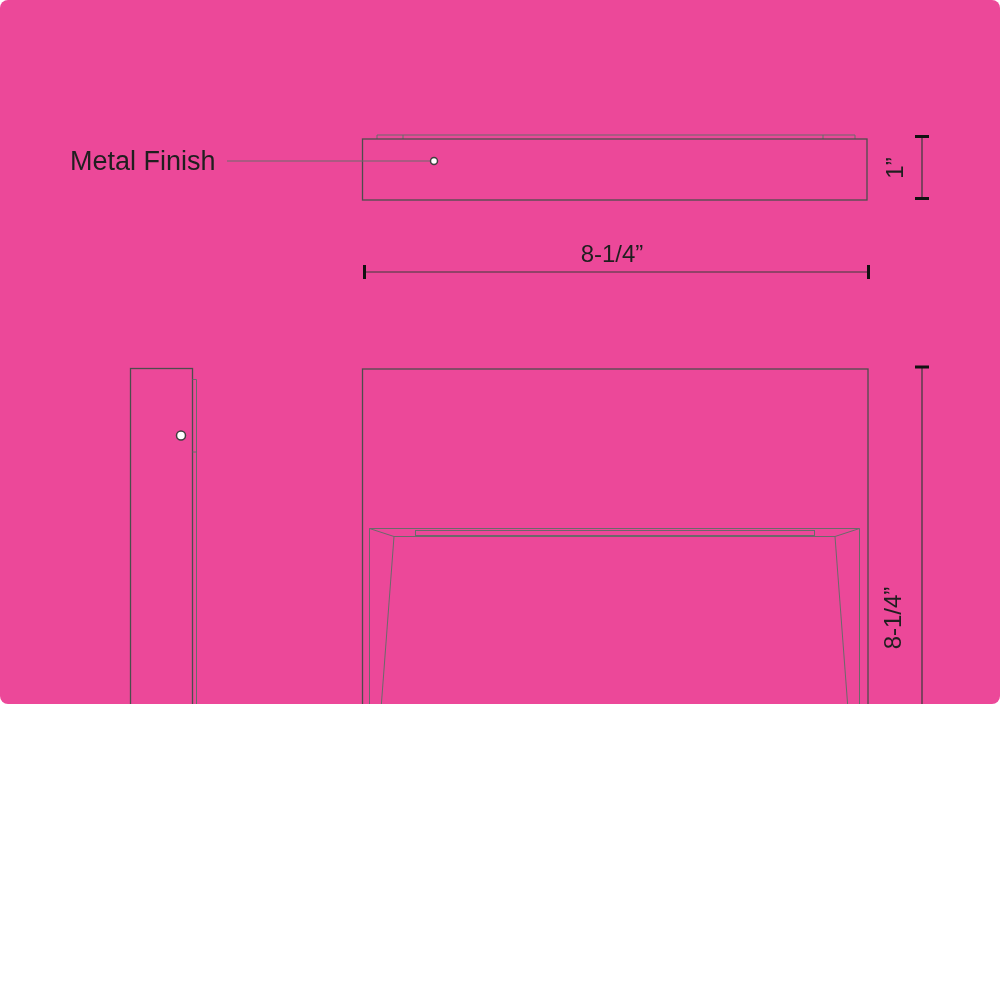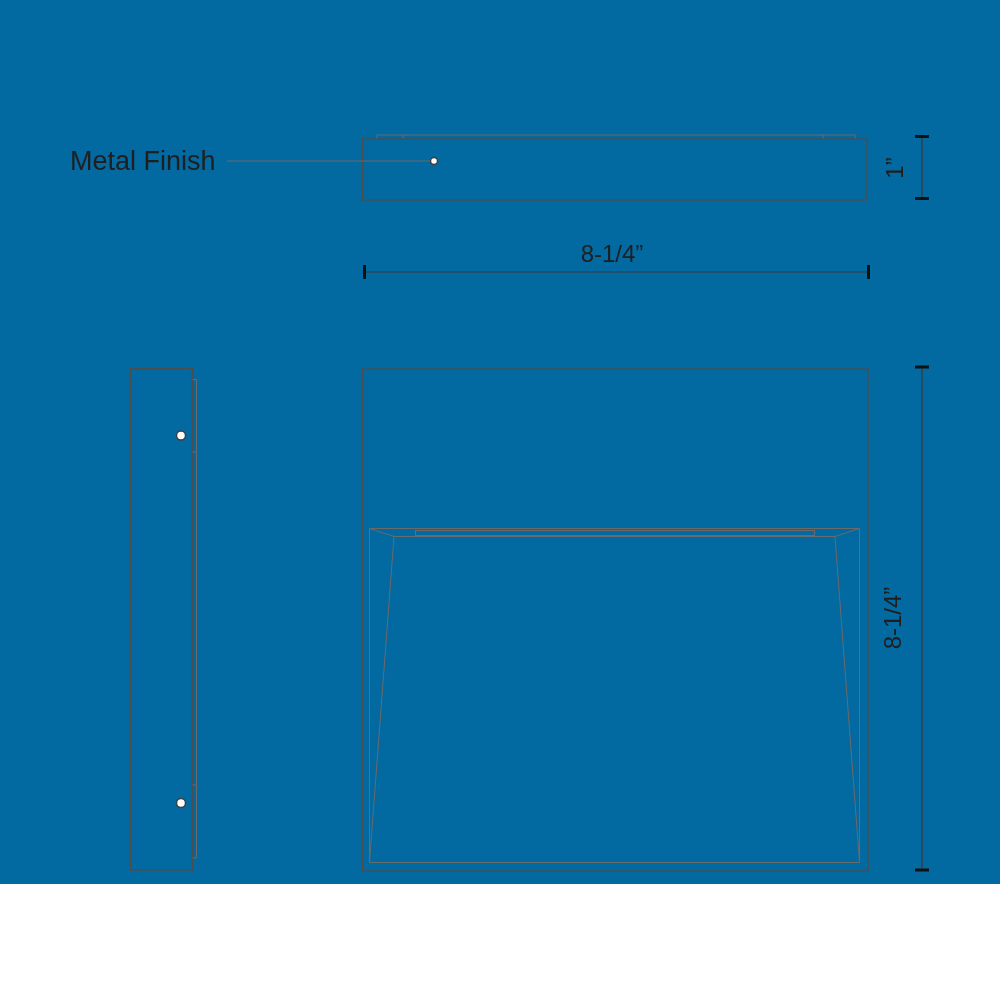--- a/index.html
+++ b/index.html
@@ -3,24 +3,25 @@
 <meta charset="utf-8">
 <style>
   html, body {
     margin: 0;
     padding: 0;
     background: #ffffff;
   }
   #canvas {
     position: relative;
     width: 1000px;
-    height: 884px;
-    background: #0369a1;
+    height: 704px;
+    background: #ec4899;
     font-family: "Liberation Sans", sans-serif;
     overflow: hidden;
+    border-radius: 8px;
   }
   svg { display: block; }
   .thin {
     fill: none;
     stroke: #4d4d4d;
     stroke-width: 1.3;
   }
   .thin-light {
     fill: none;
     stroke: #6a6a6a;

